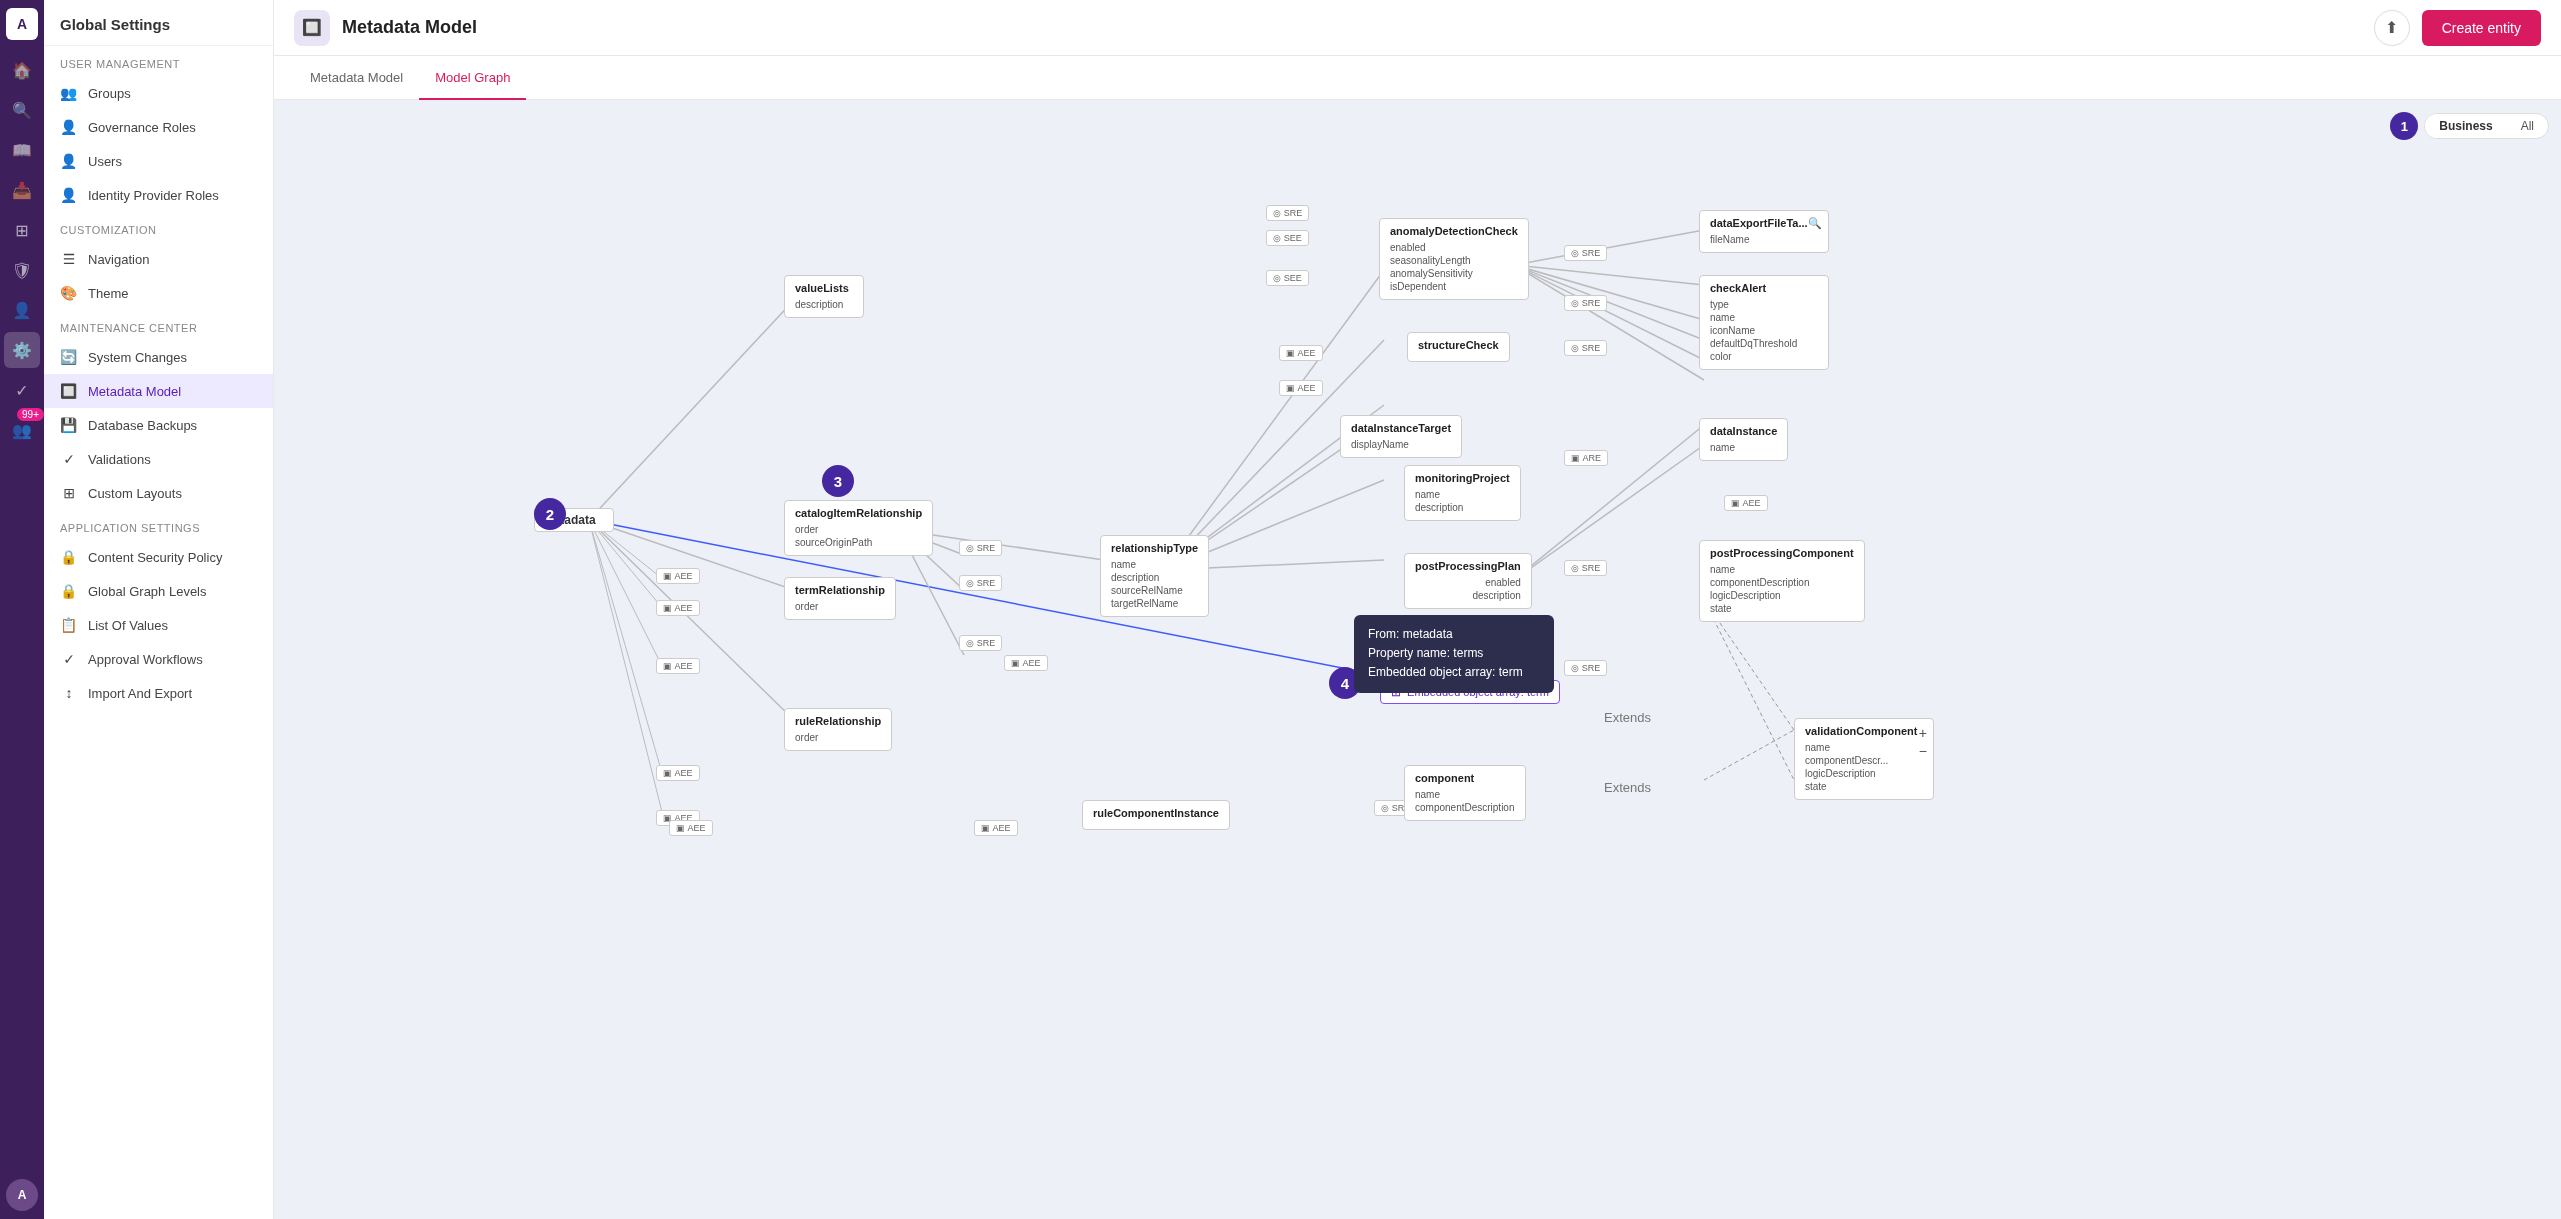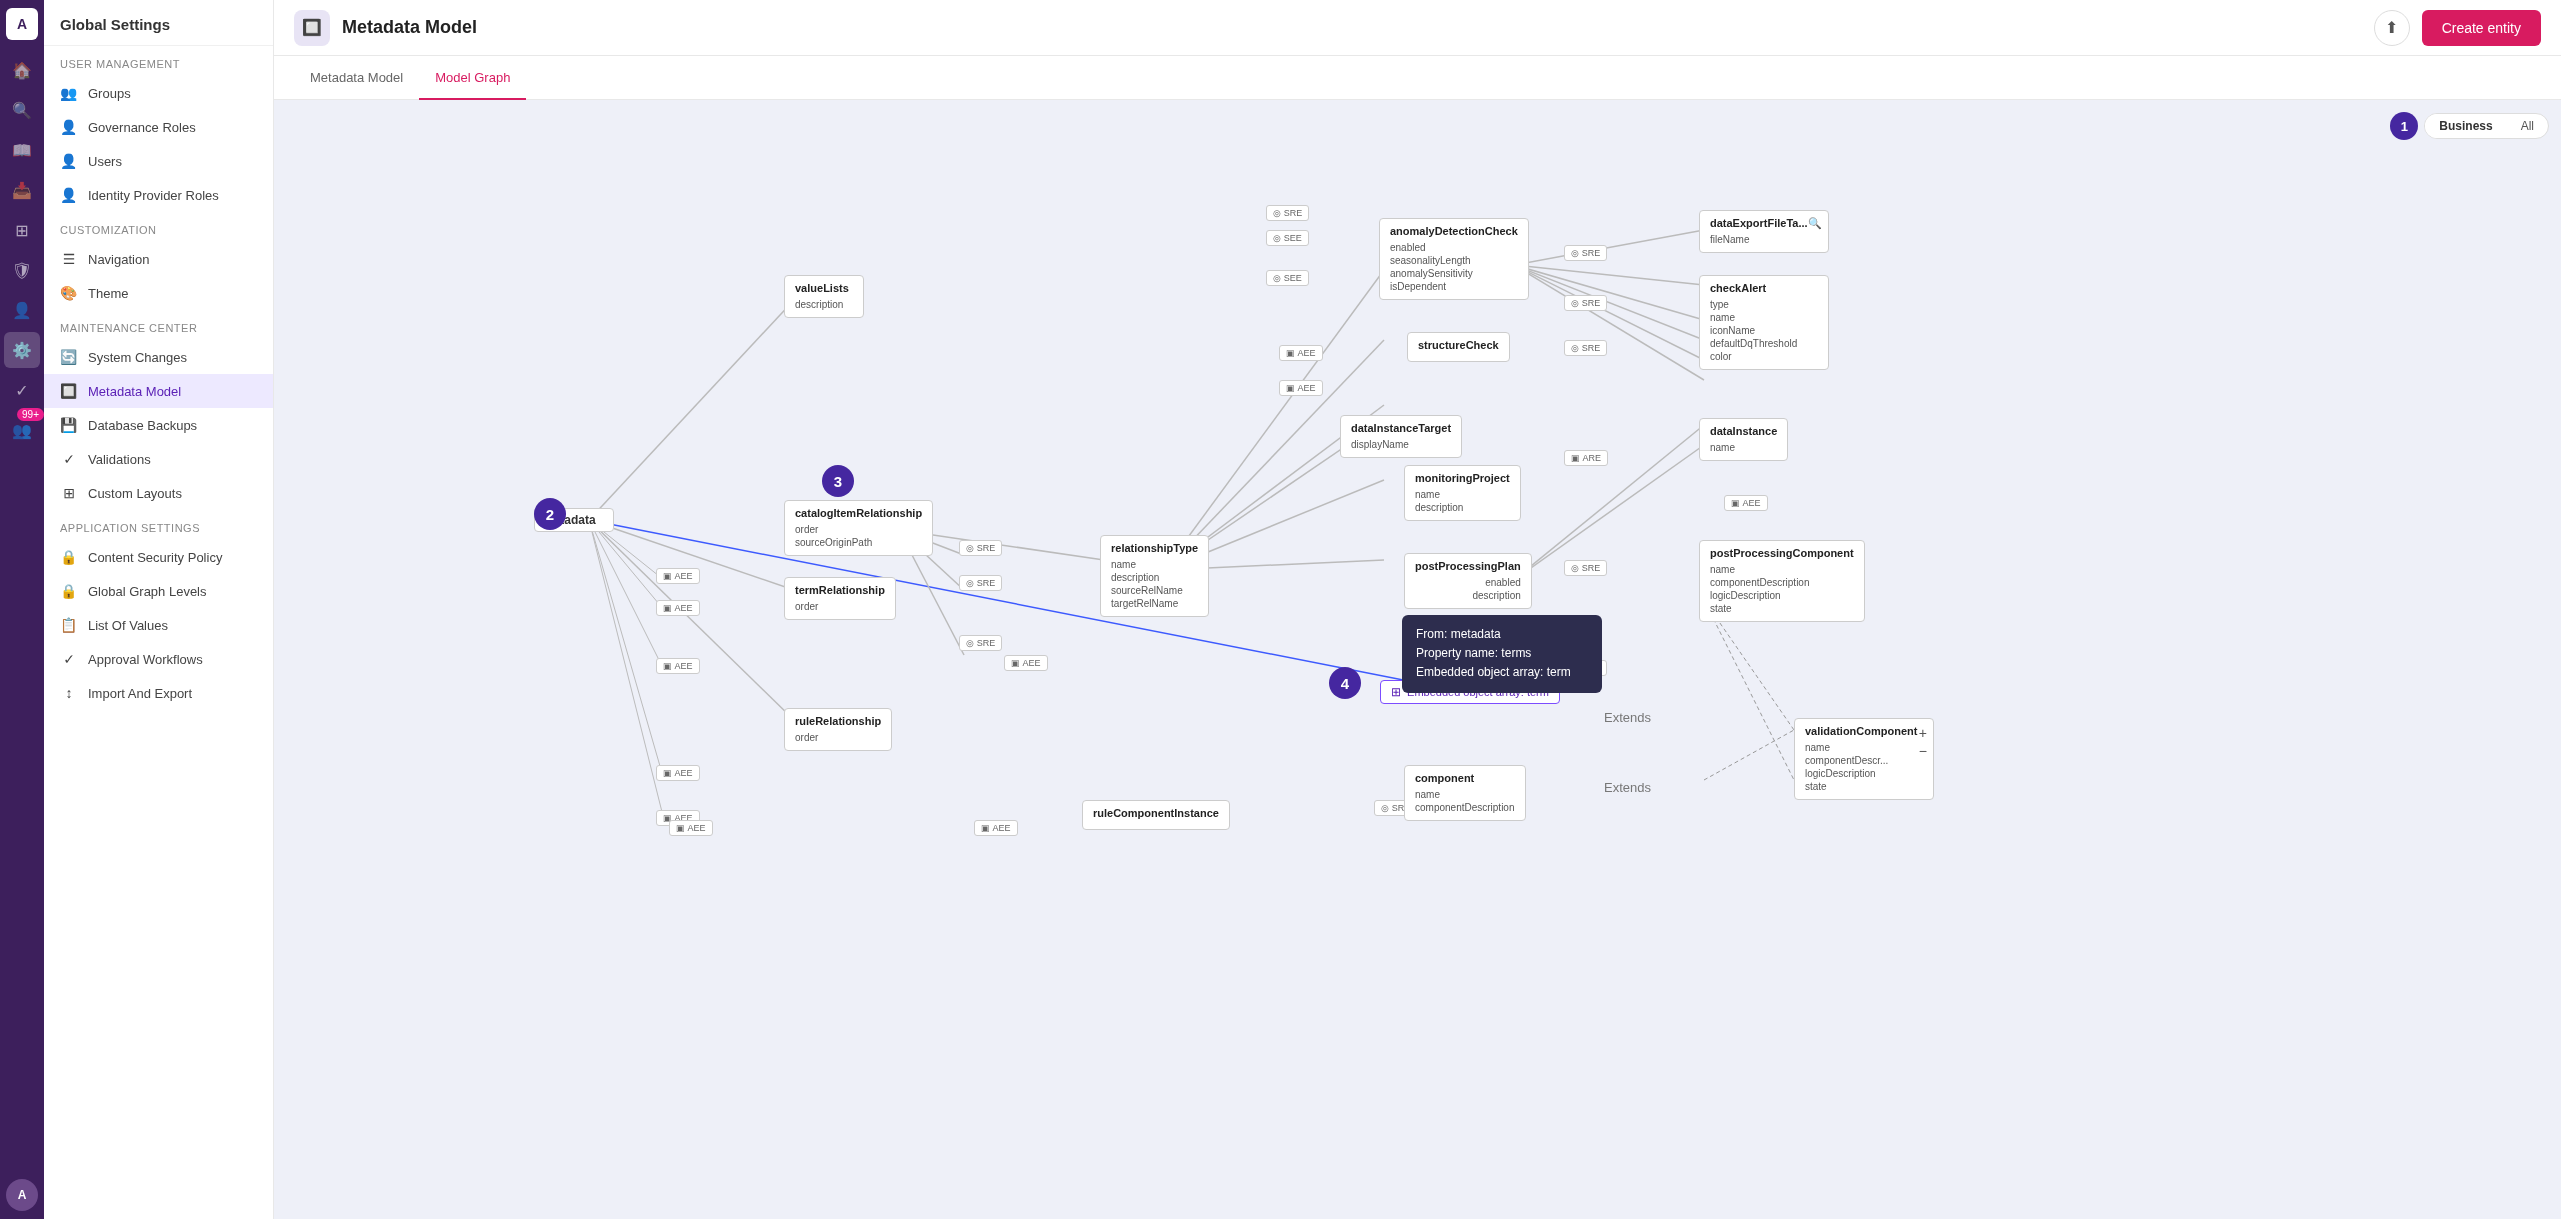--- a/index.html
+++ b/index.html
@@ -623,21 +623,21 @@
     <div class="node-box" style="left:1130px; top:665px;">
       <div class="node-title">component</div>
       <div class="node-field">name</div>
       <div class="node-field">componentDescription</div>
     </div>
 
     <div class="node-box" style="left:808px; top:700px;">
       <div class="node-title">ruleComponentInstance</div>
     </div>
 
-    <div class="tooltip-box" style="left:1128px; top:515px;">
+    <div class="tooltip-box" style="left:1080px; top:515px;">
       <div>From: metadata</div>
       <div>Property name: terms</div>
       <div>Embedded object array: term</div>
     </div>
 
     <div class="embedded-badge" style="left:1106px; top:580px;">
       <span class="eb-icon">⊞</span>
       <span>Embedded object array: term</span>
     </div>
 

